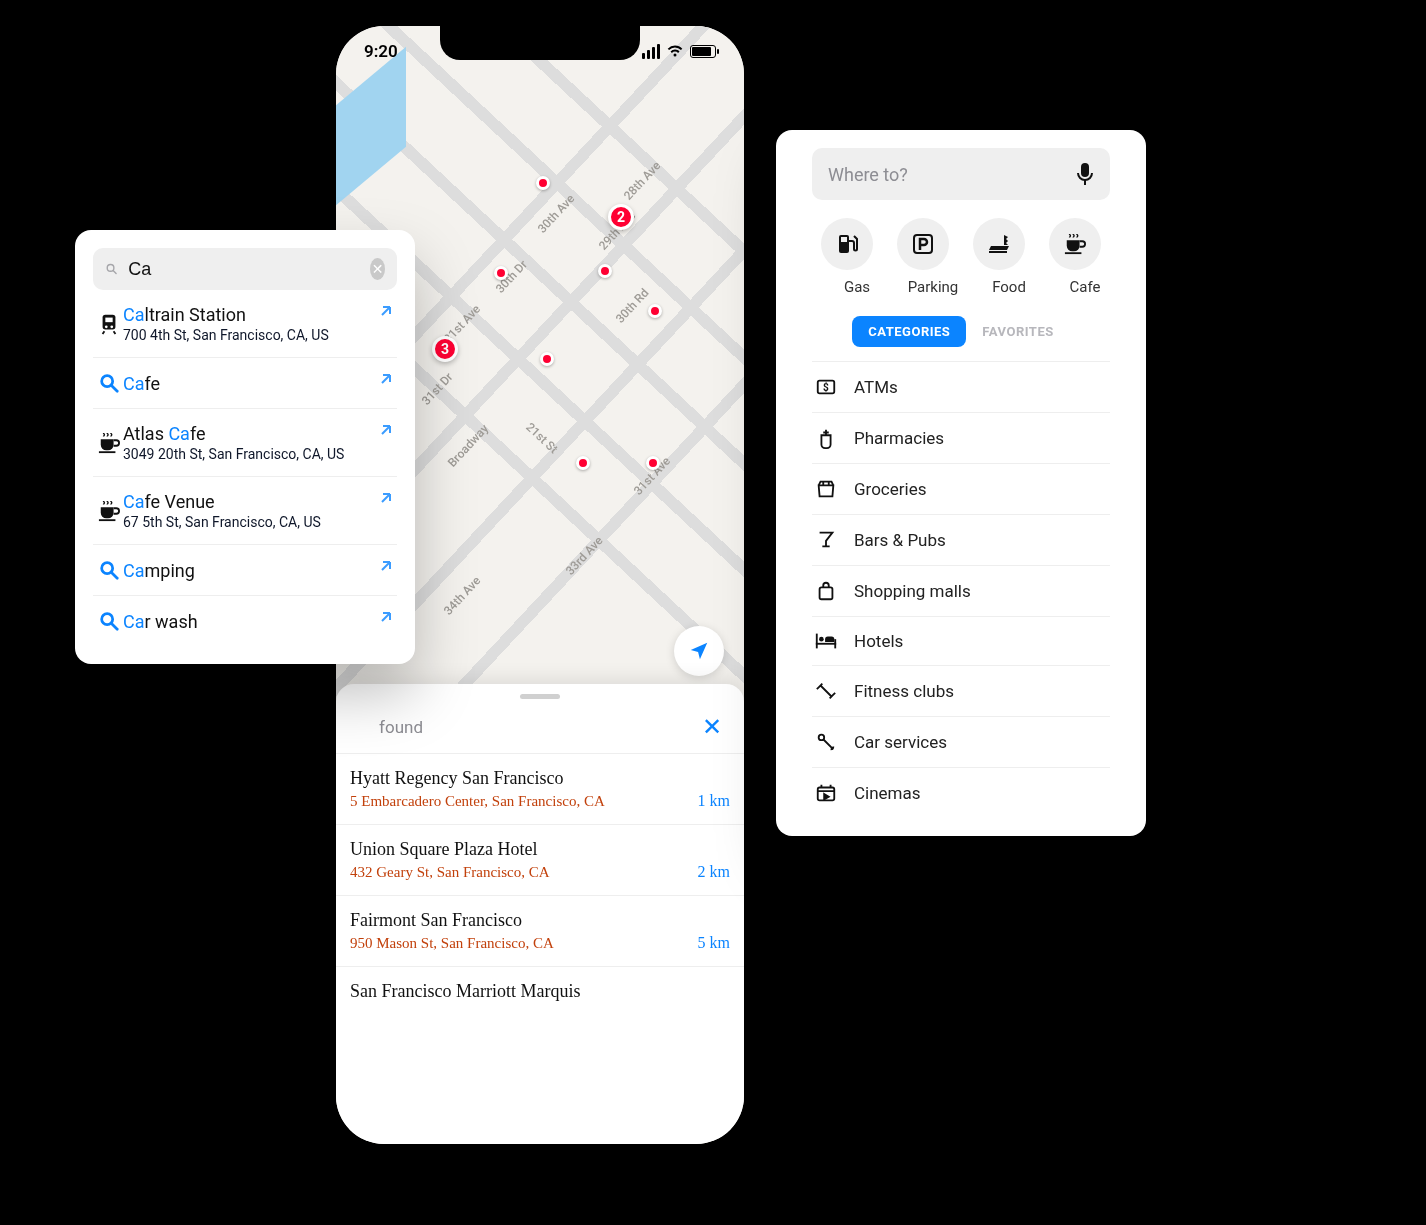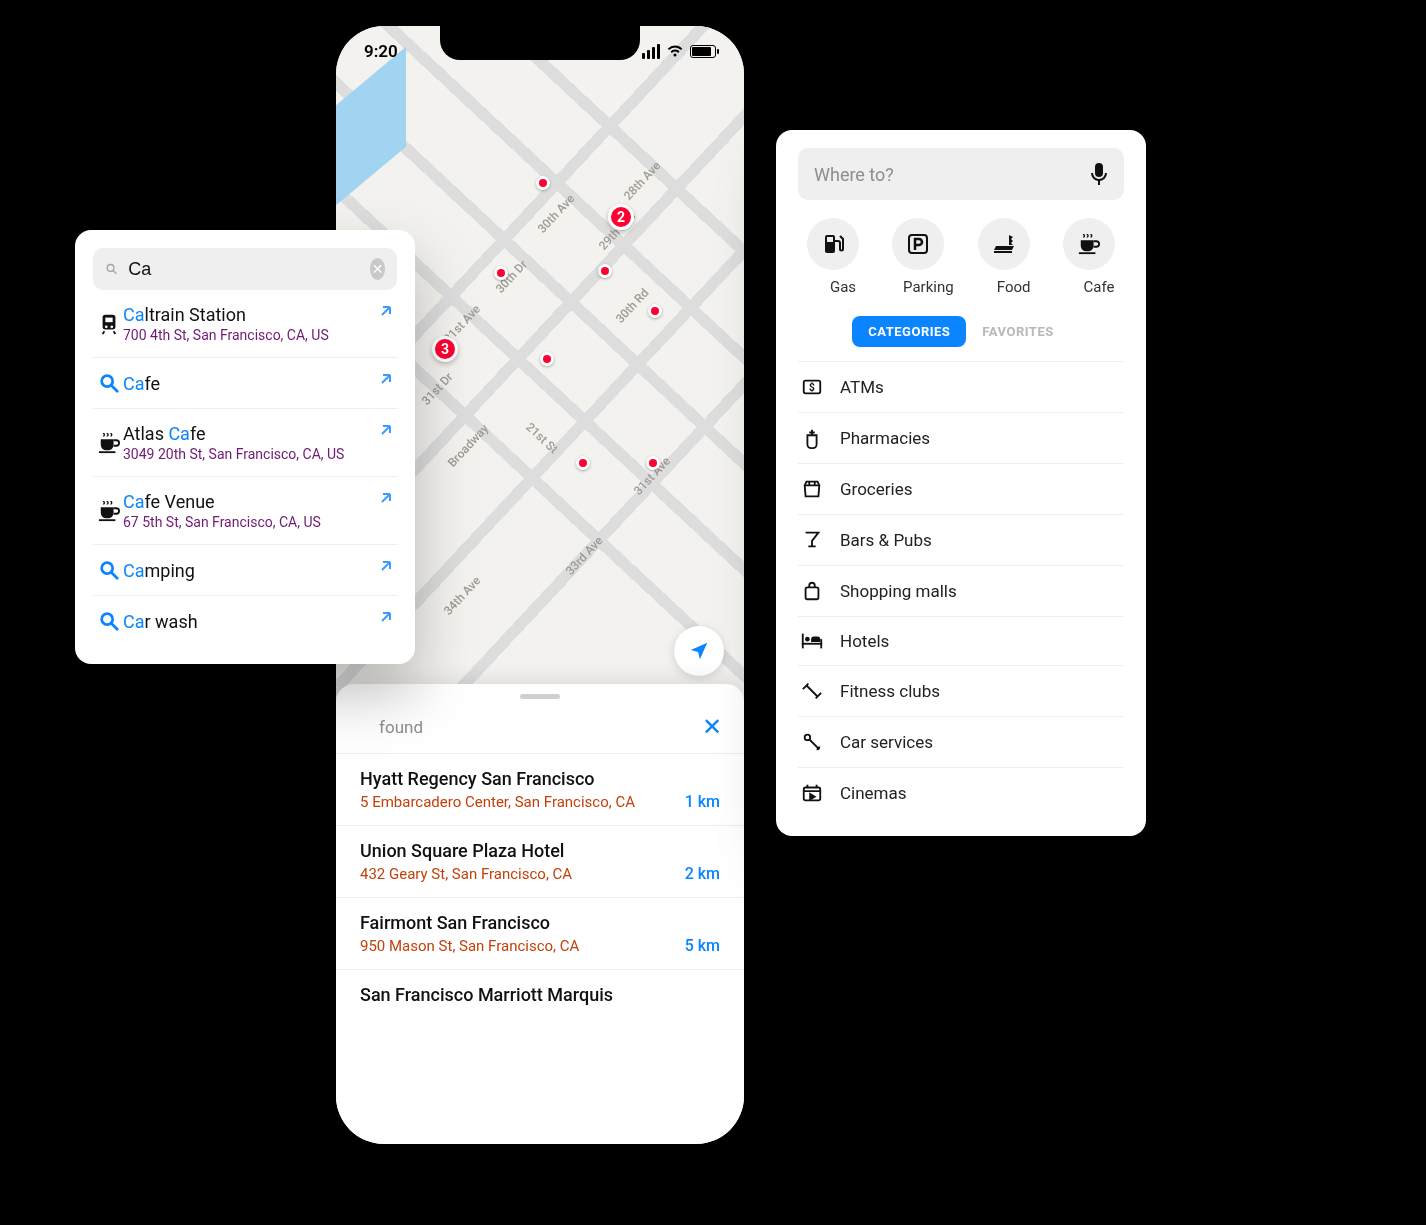--- a/index.html
+++ b/index.html
@@ -88,21 +88,21 @@
   
   .sheet{
     position:absolute; left:0;right:0;bottom:0; height:460px;
     background:#fff; border-top-left-radius:18px;border-top-right-radius:18px;
     box-shadow:0 -4px 20px rgba(0,0,0,.1);
   }
   .sheet-handle{width:40px;height:5px;background:#d0d0d0;border-radius:3px;margin:10px auto;}
   .sheet-header{display:flex;align-items:center;justify-content:space-between;padding:4px 22px 12px;}
   .sheet-header-title{color:#8d8d93;font-size:17px;}
   .close-x{color:#0b84ff;font-size:24px;font-weight:300;cursor:pointer;}
-  .result{padding:14px 24px;border-top:1px solid #eee;display:flex;align-items:flex-end;justify-content:space-between;}
+  .result{padding:14px 14px;border-top:1px solid #eee;display:flex;align-items:flex-end;justify-content:space-between;font-family:Liberation Serif, serif;}
   .result-title{font-size:18px;color:#111;font-weight:500;}
   .result-sub{font-size:15px;color:#c2410c;margin-top:4px;}
   .result-dist{font-size:16px;color:#0b84ff;font-weight:500;}
 
   
   .card{
     position:absolute;
     background:#fff;border-radius:16px;
     box-shadow:0 30px 60px rgba(0,0,0,.25);
   }
@@ -115,26 +115,26 @@
     flex:1;border:none;background:transparent;font-size:18px;outline:none;color:#111;
   }
   .clear-btn{width:22px;height:22px;border-radius:50%;background:#c9c9c9;display:flex;align-items:center;justify-content:center;color:#fff;font-size:14px;}
   .suggestion{
     display:flex;align-items:center;gap:0;padding:14px 2px;border-bottom:1px solid #eee;position:relative;
   }
   .suggestion:last-child{border-bottom:none;}
   .sugg-icon{width:28px;display:flex;justify-content:center;color:#111;}
   .sugg-body{flex:1;min-width:0;}
   .sugg-title{font-size:18px;color:#111;}
-  .sugg-sub{font-size:14px;color:#701a75;margin-top:2px;}
+  .sugg-sub{font-size:14px;color:#0f172a;margin-top:2px;}
   .hl{color:#0b84ff;}
   .go-arrow{position:absolute;right:4px;top:14px;color:#0b84ff;opacity:.8;}
 
   
-  .card-right{ right:280px; top:130px; width:370px; padding:18px 22px; }
+  .card-right{ right:280px; top:130px; width:370px; padding:18px 36px; }
   .whereto{
     display:flex;align-items:center;justify-content:space-between;
     background:#efefef;border-radius:10px;padding:14px 16px;margin-bottom:18px;
   }
   .whereto span{color:#8d8d93;font-size:18px;}
   .quick-row{display:flex;justify-content:space-between;margin-bottom:20px;}
   .quick{display:flex;flex-direction:column;align-items:center;gap:8px;width:70px;}
   .quick-icon{width:52px;height:52px;border-radius:50%;background:#efefef;display:flex;align-items:center;justify-content:center;}
   .quick-label{font-size:15px;color:#333;margin-left:20px;}
   .tabs{display:flex;justify-content:center;margin-bottom:14px;}

